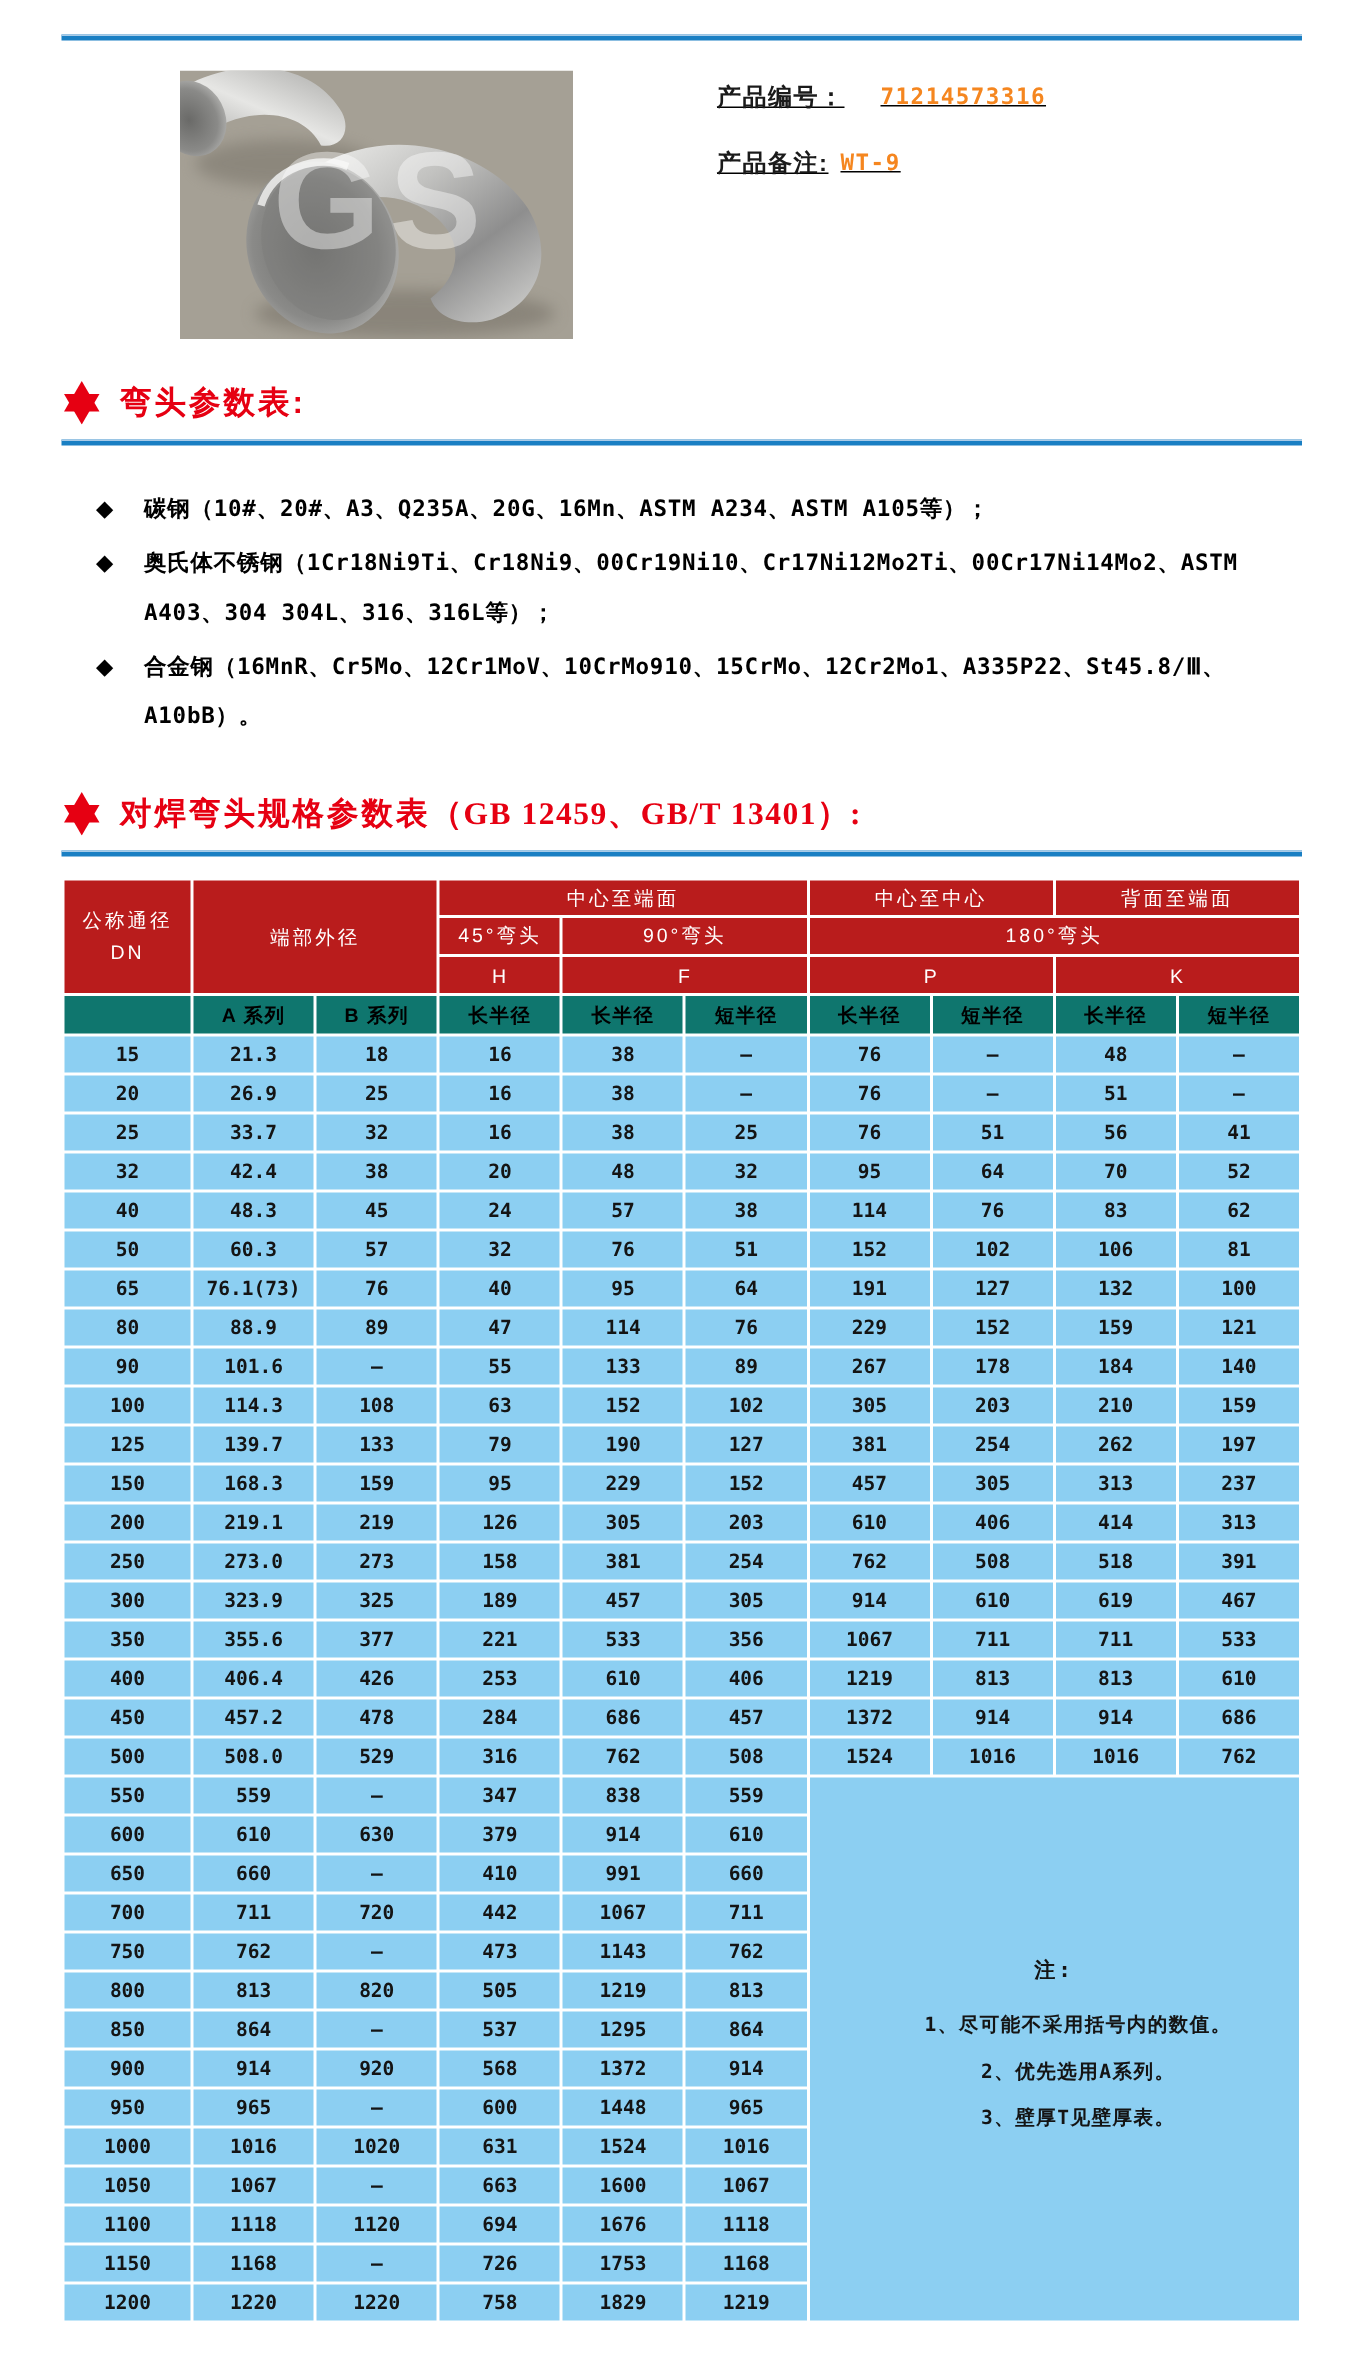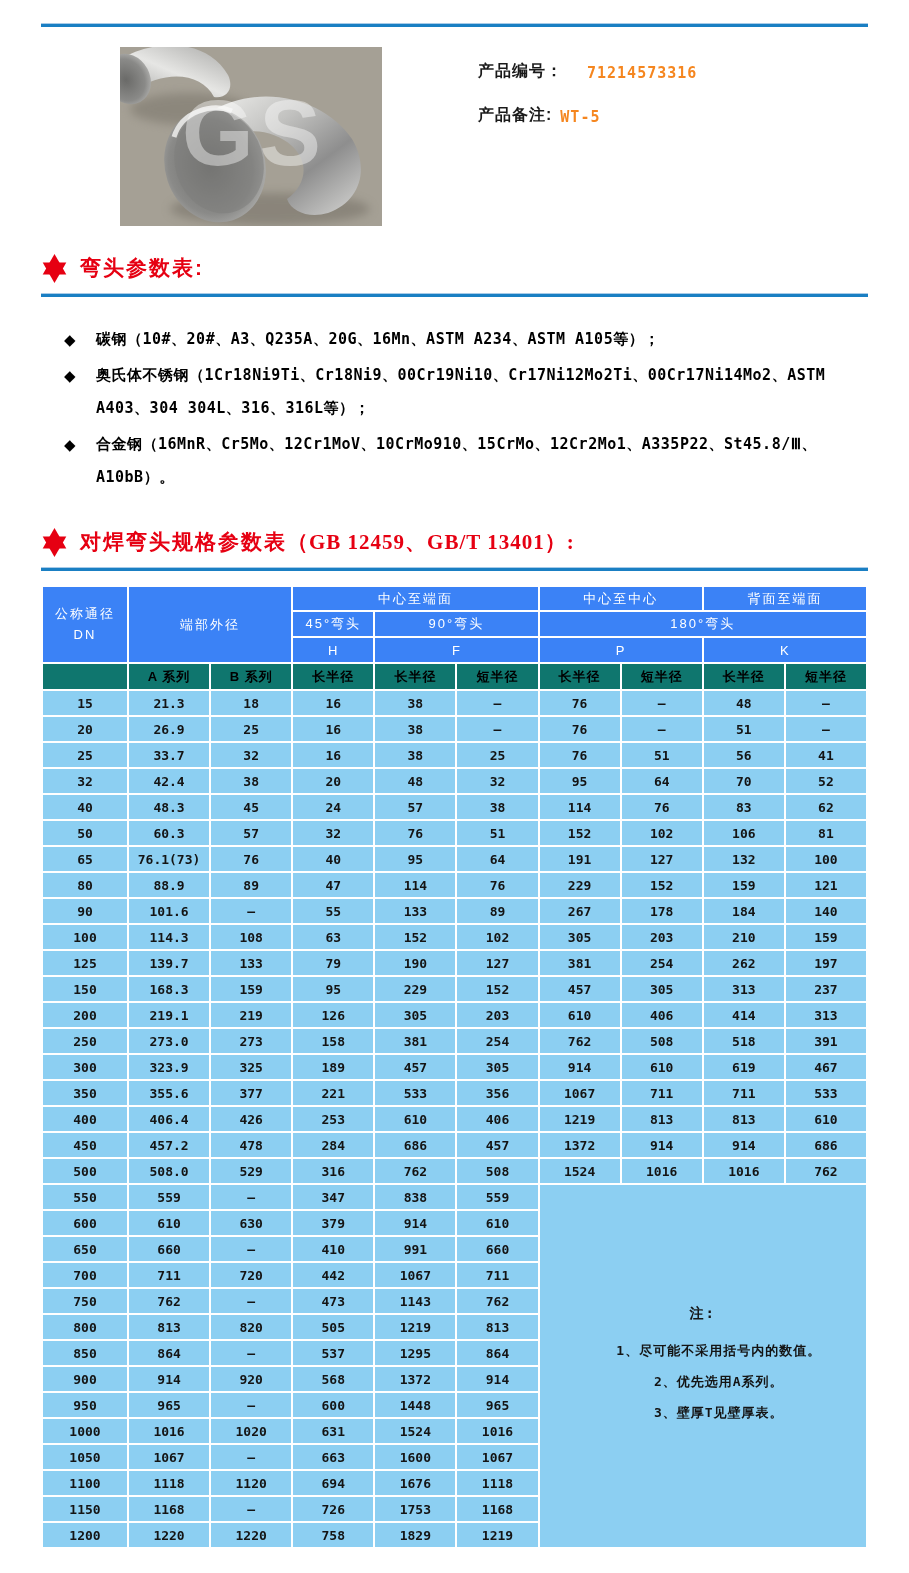--- a/index.html
+++ b/index.html
@@ -13,37 +13,37 @@
   .sec-head{display:flex;align-items:center;gap:12px;height:36px;}
   .star{display:flex;align-items:center;}
   .sec-title{font-size:21px;font-weight:bold;color:#e60012;letter-spacing:2px;white-space:nowrap;}
   .sec-title .gb{font-family:"Liberation Serif",serif;letter-spacing:1px;}
   .rule{height:3px;background:#1a7fc3;margin-top:7px;border-top:1px solid #a8cbe8;}
 
   
   .product-row{display:flex;margin-top:20px;padding-left:79px;}
   .product-image{width:262px;height:179px;flex:0 0 auto;}
   .product-info{margin-left:96px;display:flex;flex-direction:column;padding-top:2px;}
-  .product-field{display:flex;align-items:flex-end;height:27px;margin-top:17px;font-size:16px;font-weight:bold;}
+  .product-field{display:flex;align-items:flex-start;height:27px;margin-top:17px;font-size:16px;font-weight:bold;text-decoration:underline;}
   .product-field:first-child{margin-top:6px;}
   .field-label{color:#1a1a1a;letter-spacing:1px;white-space:pre;}
   .field-value{color:#f5861f;margin-left:8px;font-family:"DejaVu Sans Mono",monospace;font-size:15px;letter-spacing:1px;}
   .product-field:first-child .field-value{margin-left:24px;}
 
   
   .materials{margin-top:26px;padding-left:23px;padding-right:4px;}
   .material-item{display:flex;margin-top:3px;}
   .material-item .marker{width:32px;font-size:15px;line-height:33px;flex:0 0 auto;}
   .material-item .text{flex:1;font-size:15px;font-weight:bold;line-height:33px;letter-spacing:.5px;
     font-family:"DejaVu Sans Mono","Liberation Sans",monospace;}
 
   
   .spec-section{margin-top:30px;}
   table.spec{width:827px;border-collapse:separate;border-spacing:2px;table-layout:fixed;margin-top:14px;}
-  table.spec th{background:#3b82f6;color:#fff;font-weight:normal;font-size:13px;letter-spacing:2px;padding:0;}
+  table.spec th{background:#b91c1c;color:#fff;font-weight:normal;font-size:13px;letter-spacing:2px;padding:0;}
   tr.hrow1 th{height:23px;}
   tr.hrow2 th{height:24px;}
   tr.hrow3 th{height:24px;letter-spacing:1px;}
   th.dn-cell{line-height:1.55;font-size:13px;}
   tr.subrow td{background:#0f766e;color:#000;font-weight:bold;font-size:13px;height:25px;text-align:center;letter-spacing:1px;padding:0;}
   tbody.data td{background:#8ccff2;text-align:center;height:24px;padding:0;
     font-family:"DejaVu Sans Mono",monospace;font-size:13px;font-weight:bold;color:#141414;}
   td.note-cell{vertical-align:middle;text-align:left;padding:0 0 0 56px;
     font-family:"Liberation Sans",sans-serif;}
   .note-title{font-size:14px;font-weight:bold;letter-spacing:2px;margin-bottom:12px;}
@@ -99,21 +99,21 @@
           <text x="62" y="118" font-family="Liberation Sans, sans-serif" font-size="92" font-weight="bold" fill="#ffffff" opacity="0.42" letter-spacing="6">GS</text>
         </svg>
       </div>
       <div class="product-info" id="product-fields">
           <div class="product-field">
             <span class="field-label">产品编号：</span>
             <span class="field-value">71214573316</span>
           </div>
           <div class="product-field">
             <span class="field-label">产品备注:</span>
-            <span class="field-value">WT-5</span>
+            <span class="field-value">WT-9</span>
           </div>
         </div>
     </div>
   </section>
 
   <section>
     <div class="sec-head" style="margin-top:24px;">
       <span class="star">
         <svg width="27" height="29" viewBox="0 0 100 108">
           <polygon points="50,0 94,76 6,76" fill="#e60012"></polygon>

